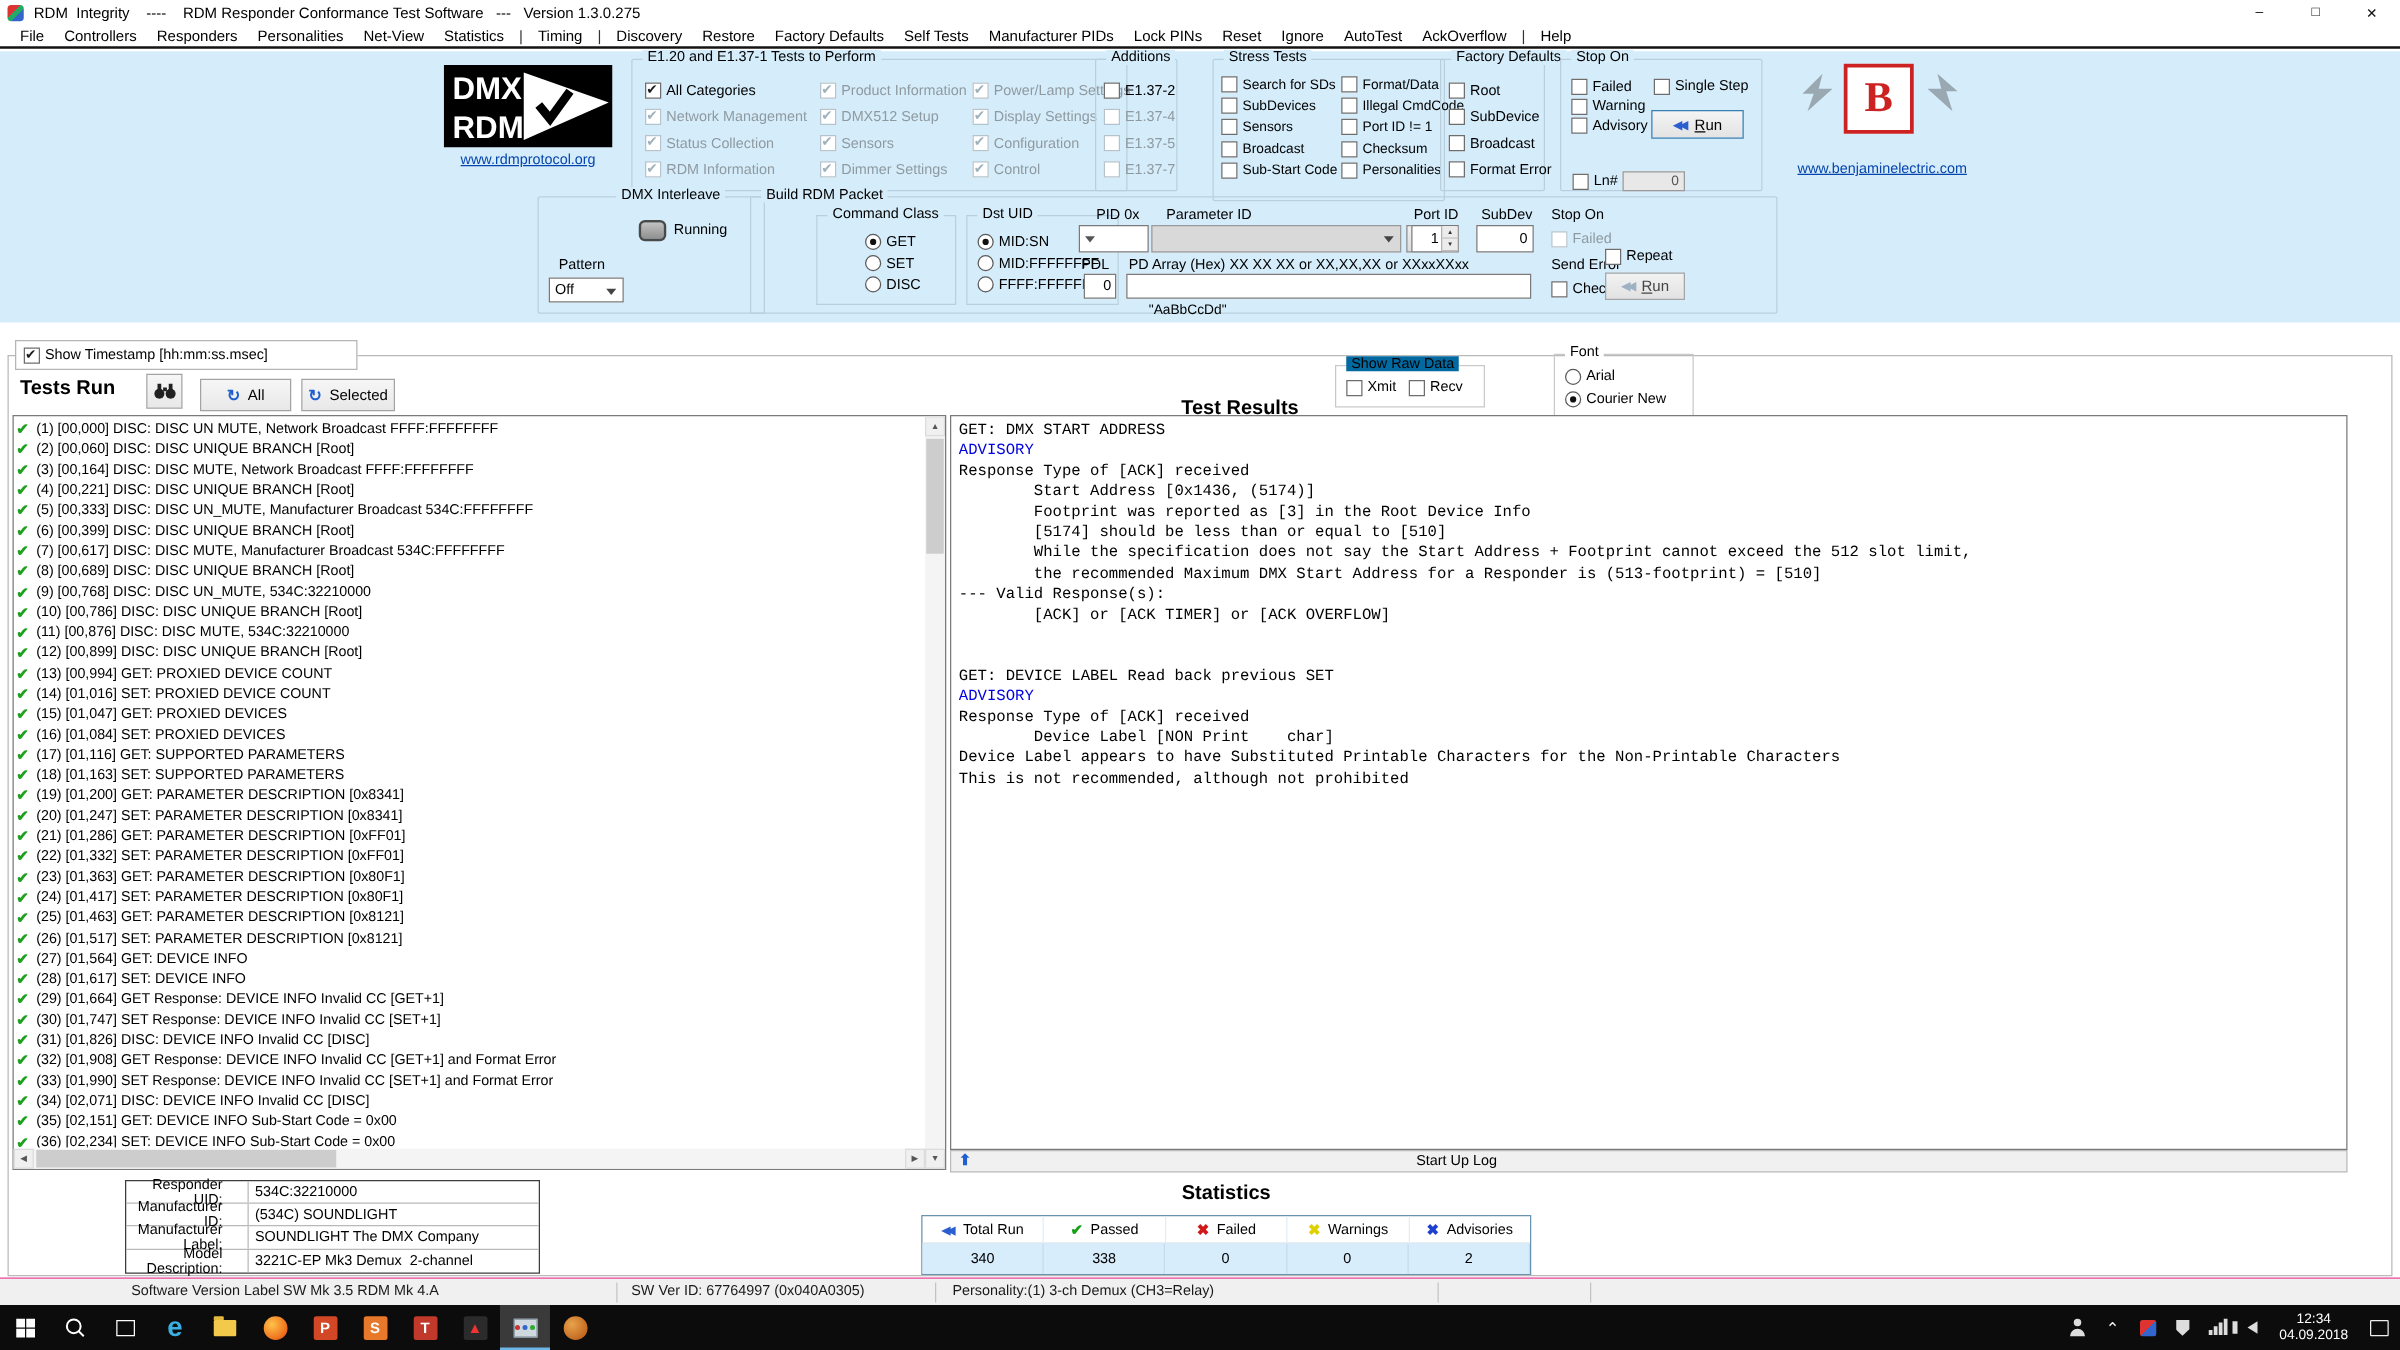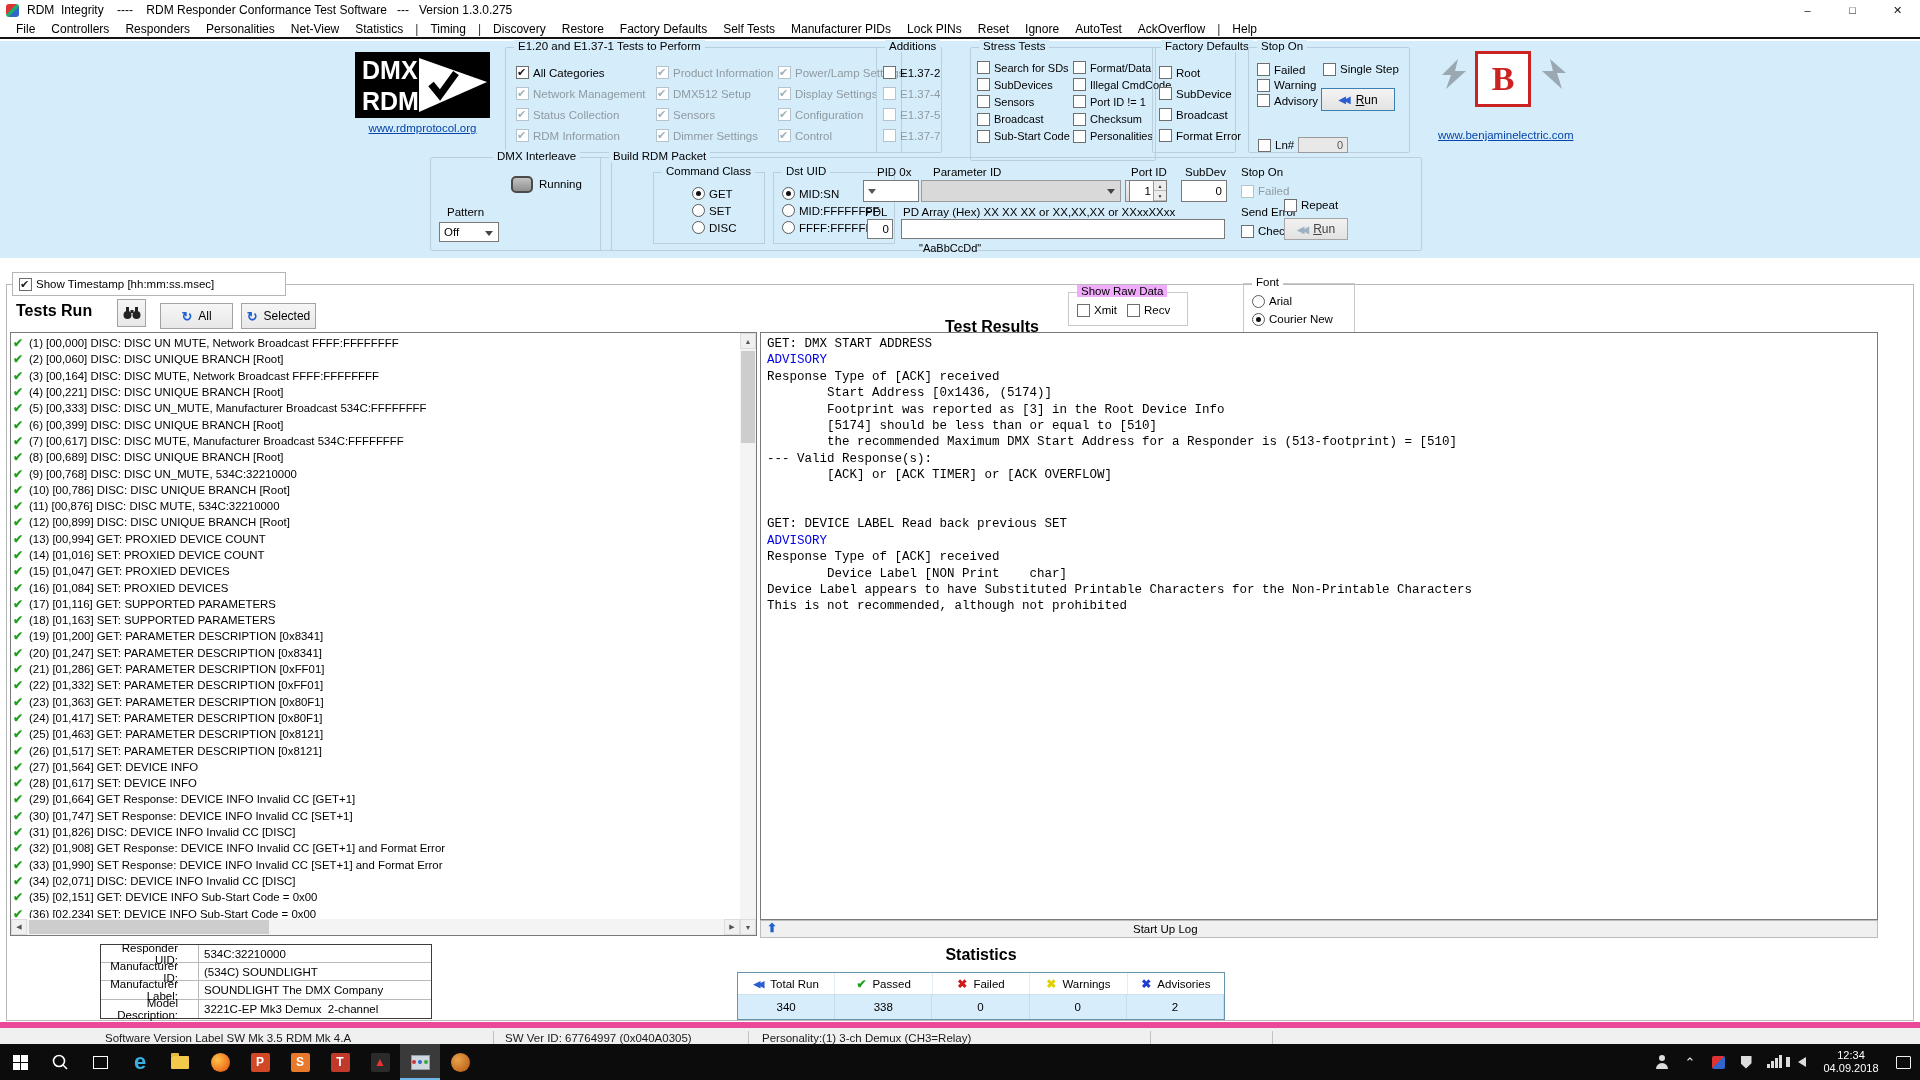--- a/index.html
+++ b/index.html
@@ -104,21 +104,21 @@
   #tests-title,#results-title{position:absolute;top:302px;font-size:16px;font-weight:bold;}
   #tests-title{left:16px;}
   #results-title{left:945px;margin-top:16px;}
   .toolbtn{position:absolute;top:303px;height:26px;border:1px solid #a3a3a3;background:linear-gradient(#f6f6f6,#e8e8e8);
            display:flex;align-items:center;justify-content:center;gap:6px;font-size:12px;}
   #btn-binoc{left:117px;top:299px;width:29px;height:28px;}
   #btn-all{left:160px;width:73px;}
   #btn-selected{left:241px;width:75px;}
   .refresh{color:#1f5fd0;font-weight:bold;font-size:13px;}
   #grp-raw{left:1068px;top:292px;width:120px;height:34px;position:absolute;border:1px solid #c9c9c9;}
-  #grp-raw .gt{background:#f0abfc;}
+  #grp-raw .gt{background:#0369a1;}
   #grp-raw .row{display:flex;gap:10px;position:absolute;left:8px;top:10px;}
   #grp-font{left:1243px;top:283px;width:112px;height:50px;position:absolute;border:1px solid #c9c9c9;}
   #grp-font .gt{background:#fff;}
   #grp-font .radcol{position:absolute;left:8px;top:8px;display:grid;grid-template-rows:repeat(2,18px);}
   
   #runlist-box{position:absolute;left:10px;top:332px;width:747px;height:604px;border:1px solid #7a7a7a;background:#fff;}
   #runlist{position:absolute;left:2px;top:2px;right:17px;bottom:17px;overflow:hidden;}
   .runitem{display:flex;align-items:center;height:16.3px;font-size:11.4px;white-space:nowrap;}
   .runitem .tick{color:#1fa11f;font-size:12px;font-weight:bold;width:16px;flex:none;}
   .vscroll{position:absolute;right:0;top:0;width:16px;bottom:0;background:#f4f4f4;}
@@ -151,21 +151,21 @@
   .scell{flex:1;display:flex;align-items:center;justify-content:center;gap:6px;font-size:11.5px;border-right:1px solid #e2edf5;}
   .scell:last-child{border-right:none;}
   #stats-vals .scell{border-right:1px solid #c4dcee;font-size:11.5px;}
   .ic{font-weight:bold;font-size:12px;}
   .ic-run{color:#2b5fd0;font-size:9px;letter-spacing:-3px;margin-right:3px;}
   .ic-pass{color:#18a018;}
   .ic-fail{color:#d01818;}
   .ic-warn{color:#e0d000;}
   .ic-adv{color:#1f3fd0;}
   
-  #statusbar{position:absolute;left:0;top:1022px;width:1920px;height:22px;background:#f0f0f0;border-top:6px solid #ec4899;}
+  #statusbar{position:absolute;left:0;top:1022px;width:1920px;height:22px;background:#f0f0f0;border-top:1px solid #ec4899;}
   .seg{position:absolute;top:4px;font-size:11.5px;white-space:nowrap;color:#1a1a1a;}
   .segdiv{position:absolute;top:3px;width:1px;height:16px;background:#c3c3c3;}
   
   #taskbar{position:absolute;left:0;top:1044px;width:1920px;height:36px;background:#0c0c0c;display:flex;align-items:stretch;}
   .tbi{width:40px;display:flex;align-items:center;justify-content:center;flex:none;position:relative;}
   .tbi.active{background:#3a3a3a;box-shadow:inset 0 -2px 0 #6cb6e8;}
   .winlogo{display:grid;grid-template-columns:7px 7px;grid-template-rows:7px 7px;gap:1px;}
   .winlogo div{background:#fff;}
   .sq-ic{width:19px;height:19px;border-radius:2px;color:#fff;font-size:12px;font-weight:bold;
          display:flex;align-items:center;justify-content:center;}
@@ -762,20 +762,21 @@
   </div>
 
   <div id="results-box">
 
   <div class="rl">GET: DMX START ADDRESS</div>
       <div class="rl advisory">ADVISORY</div>
       <div class="rl">Response Type of [ACK] received</div>
       <div class="rl">        Start Address [0x1436, (5174)]</div>
       <div class="rl">        Footprint was reported as [3] in the Root Device Info</div>
       <div class="rl">        [5174] should be less than or equal to [510]</div>
+      <div class="rl">        While the specification does not say the Start Address + Footprint cannot exceed the 512 slot limit,</div>
       <div class="rl">        the recommended Maximum DMX Start Address for a Responder is (513-footprint) = [510]</div>
       <div class="rl">--- Valid Response(s):</div>
       <div class="rl">        [ACK] or [ACK TIMER] or [ACK OVERFLOW]</div>
       <div class="rl"></div>
       <div class="rl"></div>
       <div class="rl">GET: DEVICE LABEL Read back previous SET</div>
       <div class="rl advisory">ADVISORY</div>
       <div class="rl">Response Type of [ACK] received</div>
       <div class="rl">        Device Label [NON Print    char]</div>
       <div class="rl">Device Label appears to have Substituted Printable Characters for the Non-Printable Characters</div>

